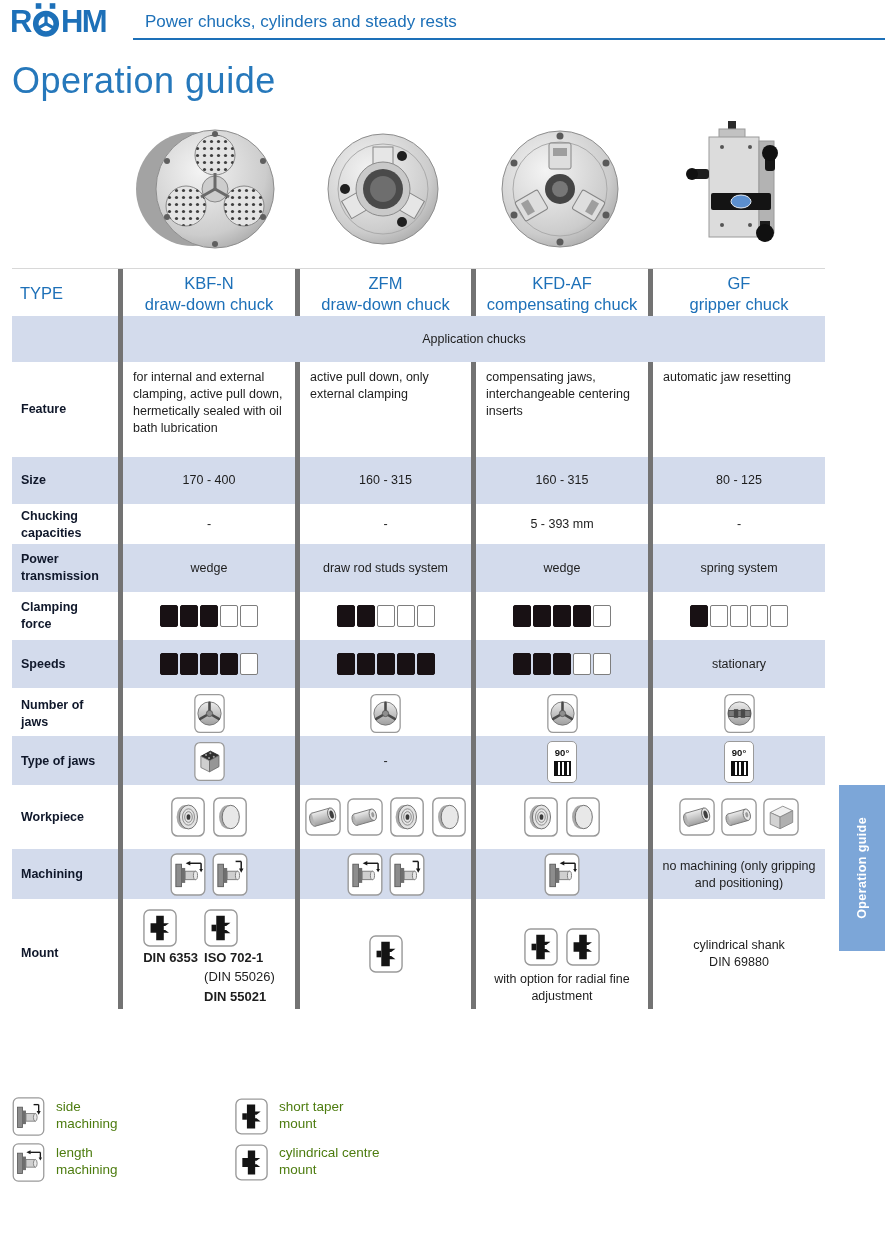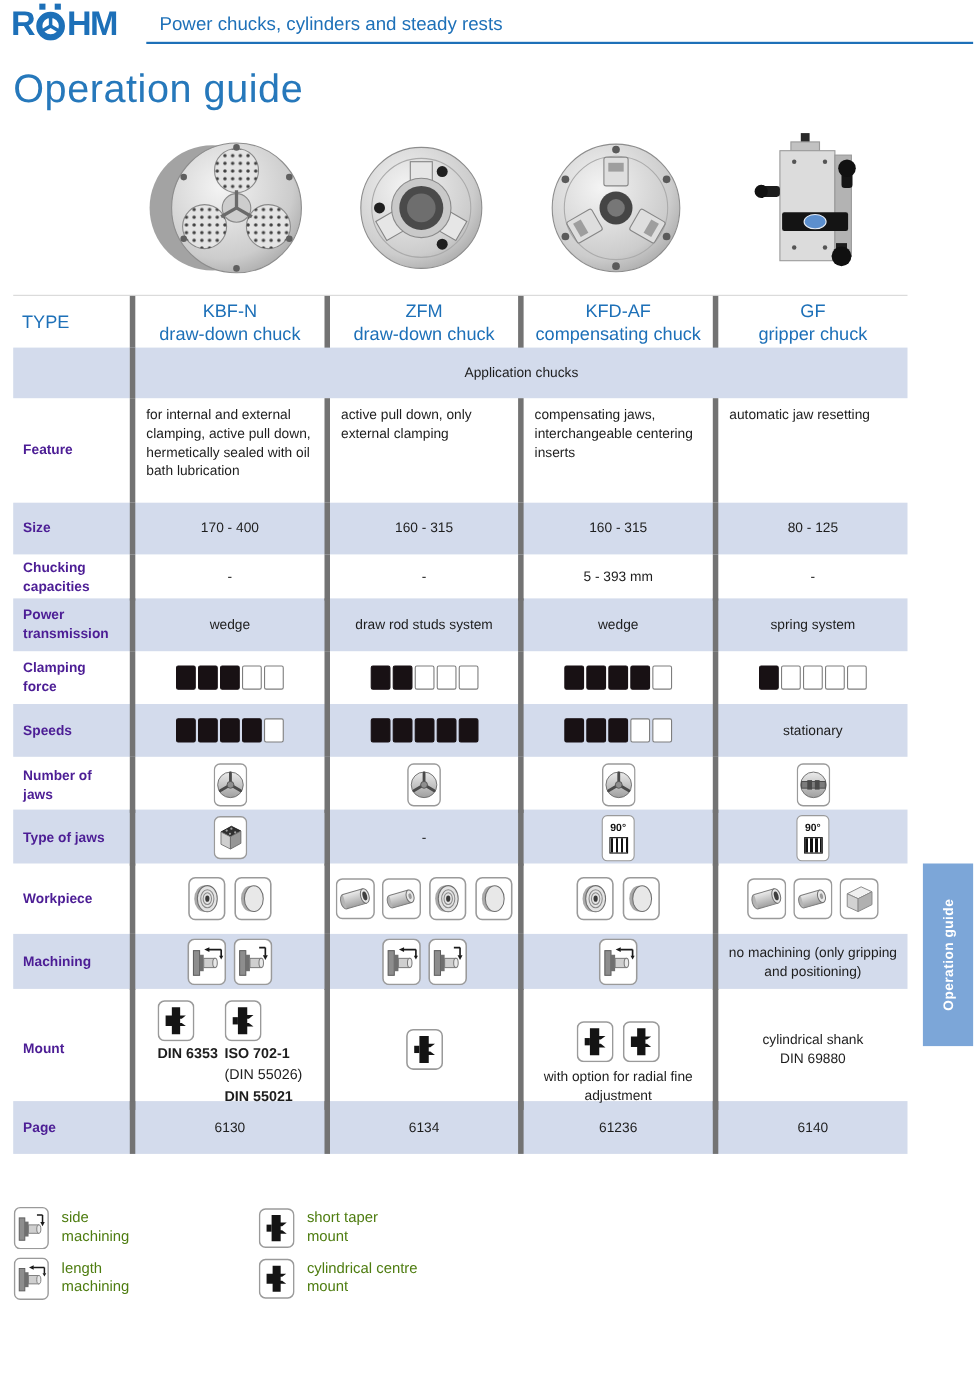--- a/index.html
+++ b/index.html
@@ -17,21 +17,21 @@
 
 .photos{position:absolute;top:114px;left:118px;width:707px;display:grid;grid-template-columns:repeat(4,1fr)}
 .photos .ph{display:flex;align-items:center;justify-content:center;height:150px}
 
 
 .tbl{position:absolute;top:268px;left:12px;width:813px;border-top:1px solid #d8d8d8}
 .trow{display:grid;grid-template-columns:106px 177px 176px 177px 177px}
 .trow.app{grid-template-columns:106px 707px}
 .cell{display:flex;align-items:center;justify-content:center;text-align:center;font-size:12.5px;line-height:1.35;padding:4px 8px;height:100%}
 .cell.data{border-left:5px solid #737373}
-.lbl{justify-content:flex-start;text-align:left;font-weight:bold;padding-left:9px;color:#4c1d95}
+.lbl{justify-content:flex-start;text-align:left;font-weight:bold;padding-left:9px;color:#0f172a}
 .band{background:#d3dbec}
 .r-type{height:47px}.r-app{height:46px}.r-feature{height:95px}.r-size{height:47px}.r-chuck{height:40px}
 .r-power{height:48px}.r-clamp{height:48px}.r-speed{height:48px}.r-jnum{height:48px}.r-jtype{height:49px}
 .r-work{height:64px}.r-mach{height:50px}.r-mount{height:102px}.r-page{height:48px}
 .thead .cell{color:#1d70b8;font-size:16.5px;line-height:1.25}
 .type-lbl{color:#1d70b8;font-size:17.5px;font-weight:400;justify-content:flex-start;text-align:left;padding-left:8px}
 .feature-cell{align-items:flex-start;justify-content:flex-start;text-align:left;padding:7px 10px}
 
 .squares{display:flex;gap:2px}
 .sq{width:18px;height:22px;background:#fff;border:1px solid #7e7e7e;border-radius:2px}
@@ -619,27 +619,20 @@
               <use href="#sy-mount-cyl"></use>
             </svg>
         </span>
         <span>with option for radial fine adjustment</span>
       </div>
       <div class="cell data">
         <span><span>cylindrical shank</span><br><span>DIN 69880</span></span>
       </div>
     </div>
 
-    <div class="trow band r-page">
-      <div class="cell lbl">Page</div>
-      <div class="cell data">6130</div>
-      <div class="cell data">6134</div>
-      <div class="cell data">61236</div>
-      <div class="cell data">6140</div>
-    </div>
 
   </div>
 
   <div class="legend">
     <div class="litem">
       <svg>
           <use href="#sy-mach-side"></use>
         </svg>
       <span class="llabel"><span>side</span><br><span>machining</span></span>
     </div>

